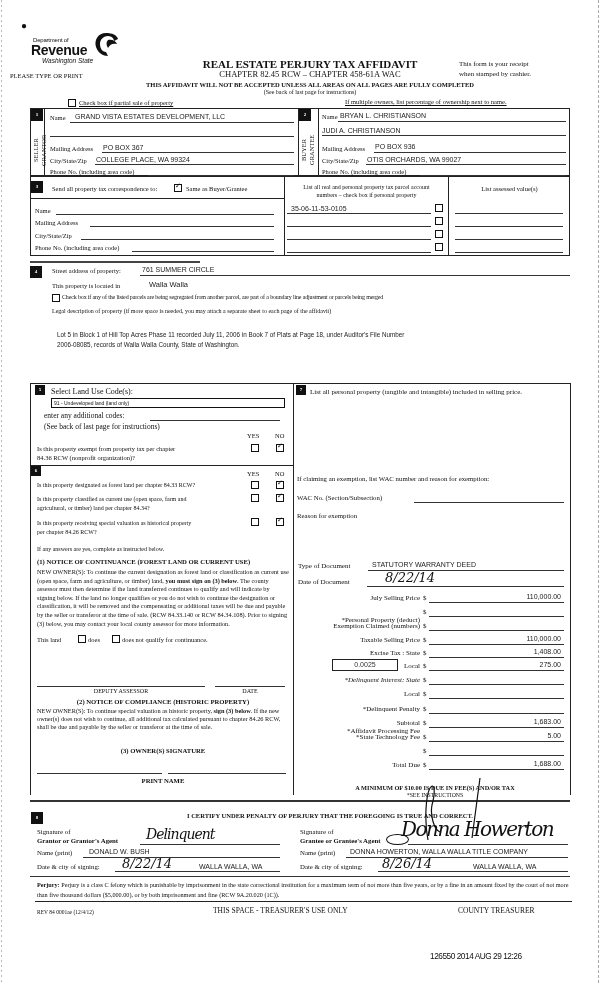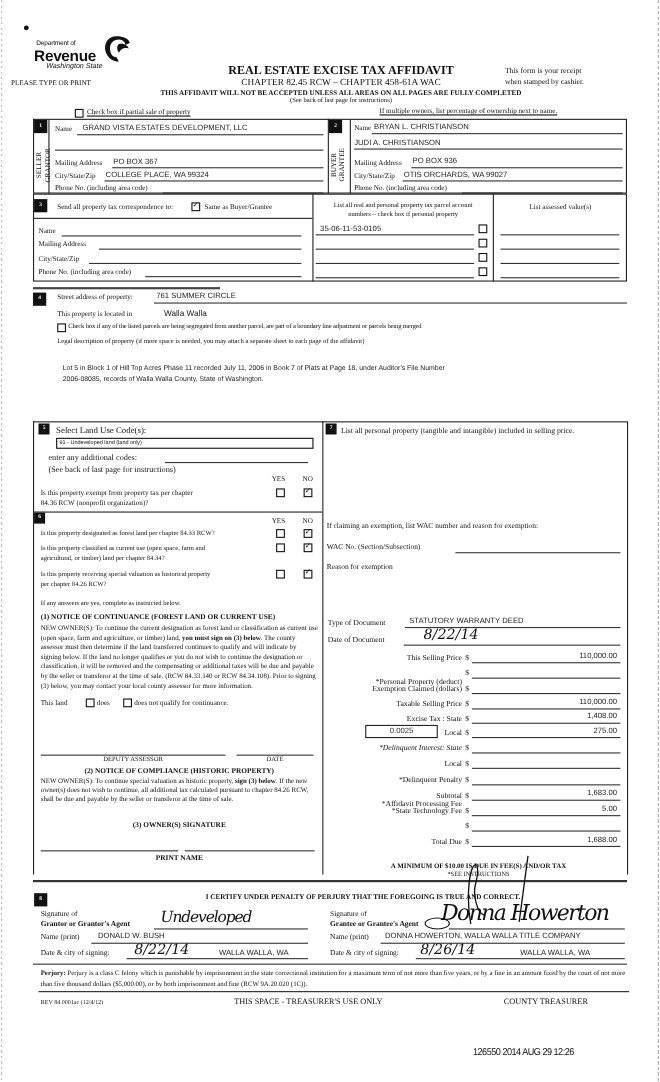--- a/index.html
+++ b/index.html
@@ -31,21 +31,21 @@
 <div>
   <div class="abs" style="left:21px;top:20px;font-size:10px;">●</div>
   <div class="abs sans" style="left:33px;top:37px;font-size:6px;letter-spacing:-0.2px;">Department of</div>
   <div class="abs sans bold" style="left:31px;top:42px;font-size:14px;letter-spacing:-0.3px;">Revenue</div>
   <div class="abs sans" style="left:42px;top:57px;font-size:6.5px;font-style:italic;">Washington State</div>
   <svg class="abs" style="left:92px;top:30px;" width="30" height="28" viewBox="0 0 30 28">
     <path d="M14 3 C6 3 2 10 4 17 C6 23 11 26 16 26 L14 22 C10 22 8 18 8 14 C8 9 12 6 16 6 C20 6 22 9 22 11 L26 9 C25 5 20 3 14 3 Z" fill="#111"></path>
     <path d="M16 10 C20 9 24 11 25 14 C21 13 18 14 16 18 C14 15 14 12 16 10 Z" fill="#111"></path>
   </svg>
 
-  <div class="abs center bold" style="left:170px;top:58px;width:280px;font-size:11px;">REAL ESTATE EXCISE TAX AFFIDAVIT</div>
+  <div class="abs center bold" style="left:170px;top:58px;width:280px;font-size:11px;">REAL ESTATE PERJURY TAX AFFIDAVIT</div>
   <div class="abs" style="left:10px;top:72px;font-size:6.5px;">PLEASE TYPE OR PRINT</div>
   <div class="abs center" style="left:170px;top:70px;width:280px;font-size:8.5px;">CHAPTER 82.45 RCW – CHAPTER 458-61A WAC</div>
   <div class="abs" style="left:459px;top:60px;font-size:7px;">This form is your receipt</div>
   <div class="abs" style="left:459px;top:70px;font-size:7px;">when stamped by cashier.</div>
   <div class="abs center bold" style="left:80px;top:81px;width:460px;font-size:6.5px;">THIS AFFIDAVIT WILL NOT BE ACCEPTED UNLESS ALL AREAS ON ALL PAGES ARE FULLY COMPLETED</div>
   <div class="abs center" style="left:180px;top:89px;width:260px;font-size:6px;">(See back of last page for instructions)</div>
   <div class="cb" style="left:68px;top:99px;"></div>
   <div class="abs" style="left:79px;top:99px;font-size:6.5px;text-decoration:underline;">Check box if partial sale of property</div>
   <div class="abs" style="left:345px;top:98px;font-size:6.5px;text-decoration:underline;">If multiple owners, list percentage of ownership next to name.</div>
 </div>
@@ -257,33 +257,33 @@
 
   <div class="abs" style="left:298px;top:562px;font-size:7px;">Type of Document</div>
   <div class="line" style="left:368px;top:570px;width:196px;"></div>
   <div class="abs fill" style="left:372px;top:561px;">STATUTORY WARRANTY DEED</div>
 
   <div class="abs" style="left:298px;top:578px;font-size:7px;">Date of Document</div>
   <div class="line" style="left:367px;top:586px;width:197px;"></div>
   <div class="abs hand" style="left:385px;top:571px;font-size:13px;">8/22/14</div>
 
   <div>
-    <div class="abs right" style="left:300px;top:594px;width:120px;font-size:7px;">This Selling Price</div>
+    <div class="abs right" style="left:300px;top:594px;width:120px;font-size:7px;">July Selling Price</div>
     <div class="abs" style="left:423px;top:594px;font-size:7px;">$</div>
     <div class="line" style="left:429px;top:602px;width:135px;"></div>
     <div class="abs fill right" style="left:429px;top:593px;width:132px;">110,000.00</div>
   </div>
   <div>
     <div class="abs right" style="left:300px;top:616px;width:120px;font-size:7px;">*Personal Property (deduct)</div>
     <div class="abs" style="left:423px;top:608px;font-size:7px;">$</div>
     <div class="line" style="left:429px;top:616px;width:135px;"></div>
     <div class="abs fill right" style="left:429px;top:607px;width:132px;height:9px;"></div>
   </div>
   <div>
-    <div class="abs right" style="left:300px;top:622px;width:120px;font-size:7px;">Exemption Claimed (dollars)</div>
+    <div class="abs right" style="left:300px;top:622px;width:120px;font-size:7px;">Exemption Claimed (numbers)</div>
     <div class="abs" style="left:423px;top:622px;font-size:7px;">$</div>
     <div class="line" style="left:429px;top:630px;width:135px;"></div>
     <div class="abs fill right" style="left:429px;top:621px;width:132px;height:9px;"></div>
   </div>
   <div>
     <div class="abs right" style="left:300px;top:636px;width:120px;font-size:7px;">Taxable Selling Price</div>
     <div class="abs" style="left:423px;top:636px;font-size:7px;">$</div>
     <div class="line" style="left:429px;top:644px;width:135px;"></div>
     <div class="abs fill right" style="left:429px;top:635px;width:132px;">110,000.00</div>
   </div>
@@ -348,21 +348,21 @@
 </div>
 
 <div class="line" style="left:30px;top:800px;width:540px;height:2px;background:#333;"></div>
 
 <div>
   <div class="secnum" style="left:31px;top:812px;width:12px;height:12px;">8</div>
   <div class="abs bold center" style="left:120px;top:812px;width:420px;font-size:6.5px;">I CERTIFY UNDER PENALTY OF PERJURY THAT THE FOREGOING IS TRUE AND CORRECT.</div>
 
   <div class="abs" style="left:37px;top:827px;font-size:6.8px;line-height:9px;"><span>Signature of</span><br><b>Grantor or Grantor's Agent</b></div>
   <div class="line" style="left:140px;top:844px;width:140px;"></div>
-  <div class="abs hand" style="left:146px;top:826px;font-size:14px;letter-spacing:-1px;">Undeveloped</div>
+  <div class="abs hand" style="left:146px;top:826px;font-size:14px;letter-spacing:-1px;">Delinquent</div>
 
   <div class="abs" style="left:37px;top:849px;font-size:6.8px;">Name (print)</div>
   <div class="line" style="left:83px;top:857px;width:197px;"></div>
   <div class="abs fill" style="left:89px;top:848px;">DONALD W. BUSH</div>
 
   <div class="abs" style="left:37px;top:863px;font-size:6.8px;">Date &amp; city of signing:</div>
   <div class="line" style="left:115px;top:871px;width:165px;"></div>
   <div class="abs hand" style="left:122px;top:857px;font-size:13px;">8/22/14</div>
   <div class="abs fill" style="left:199px;top:863px;">WALLA WALLA, WA</div>
 

